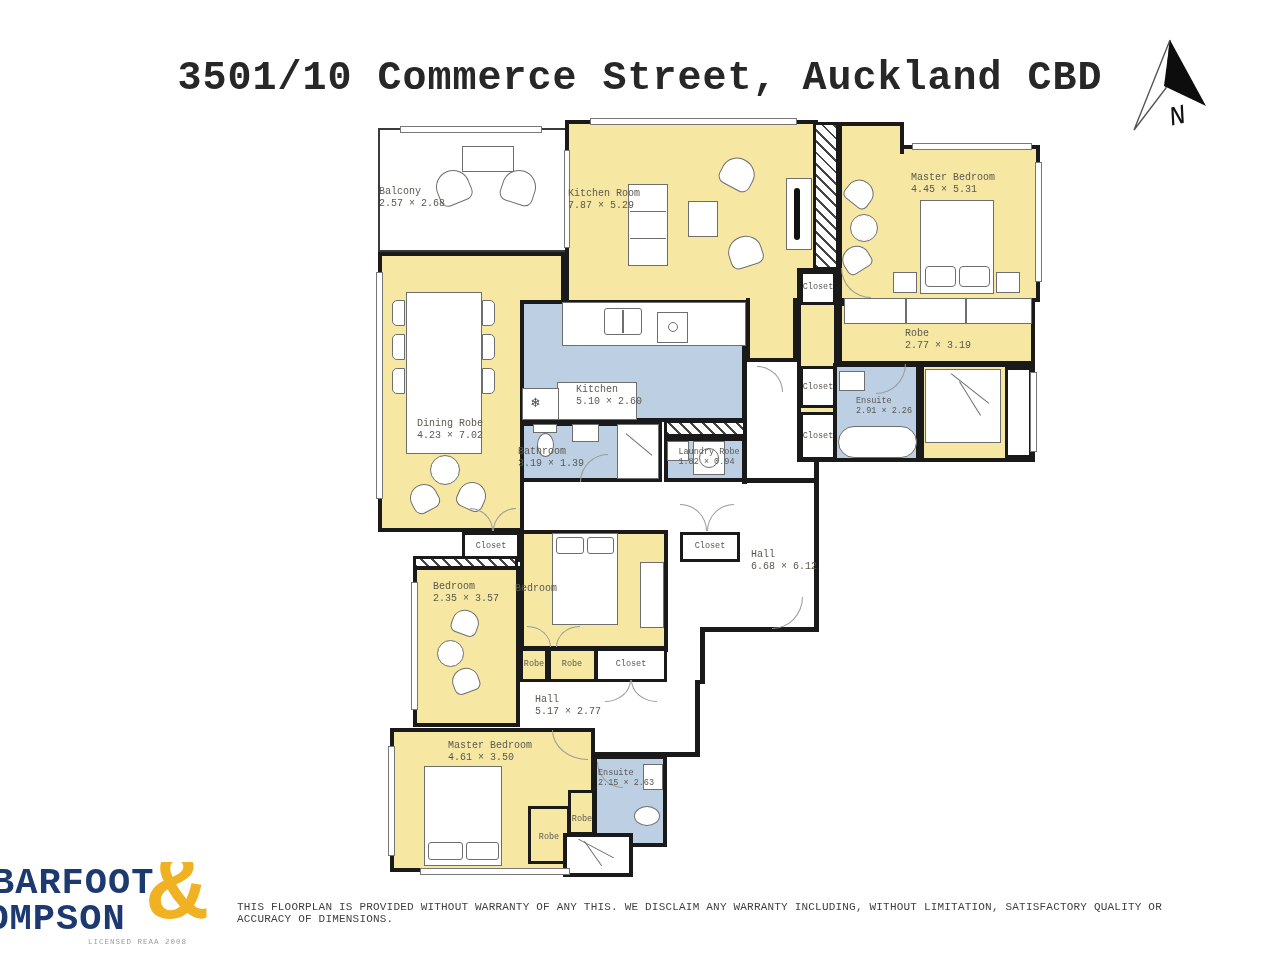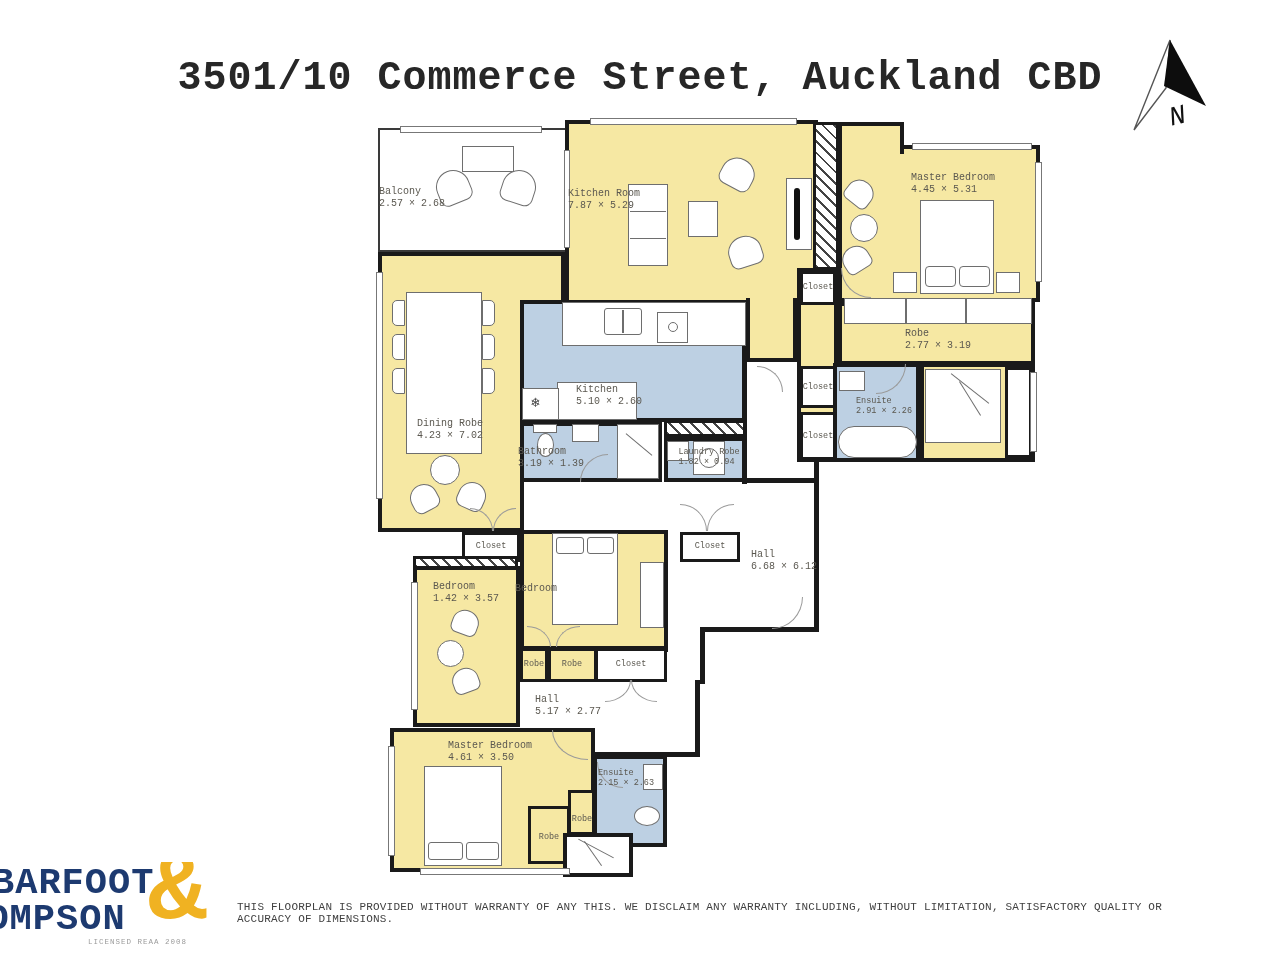--- a/index.html
+++ b/index.html
@@ -256,21 +256,21 @@
   <div class="rlabel small" style="left:709px;top:447px;">
     <span class="nm">Laundry Robe</span>
       <span class="dm">1.82 × 0.94</span>
     </div>
   <div class="rlabel" style="left:784px;top:549px;">
     <span class="nm">Hall</span>
       <span class="dm">6.68 × 6.12</span>
     </div>
   <div class="rlabel" style="left:466px;top:581px;">
     <span class="nm">Bedroom</span>
-      <span class="dm">1.42 × 3.57</span>
+      <span class="dm">2.35 × 3.57</span>
     </div>
   <div class="rlabel" style="left:536px;top:583px;">
     <span class="nm">Bedroom</span>
     </div>
   <div class="rlabel" style="left:568px;top:694px;">
     <span class="nm">Hall</span>
       <span class="dm">5.17 × 2.77</span>
     </div>
   <div class="rlabel" style="left:490px;top:740px;">
     <span class="nm">Master Bedroom</span>

